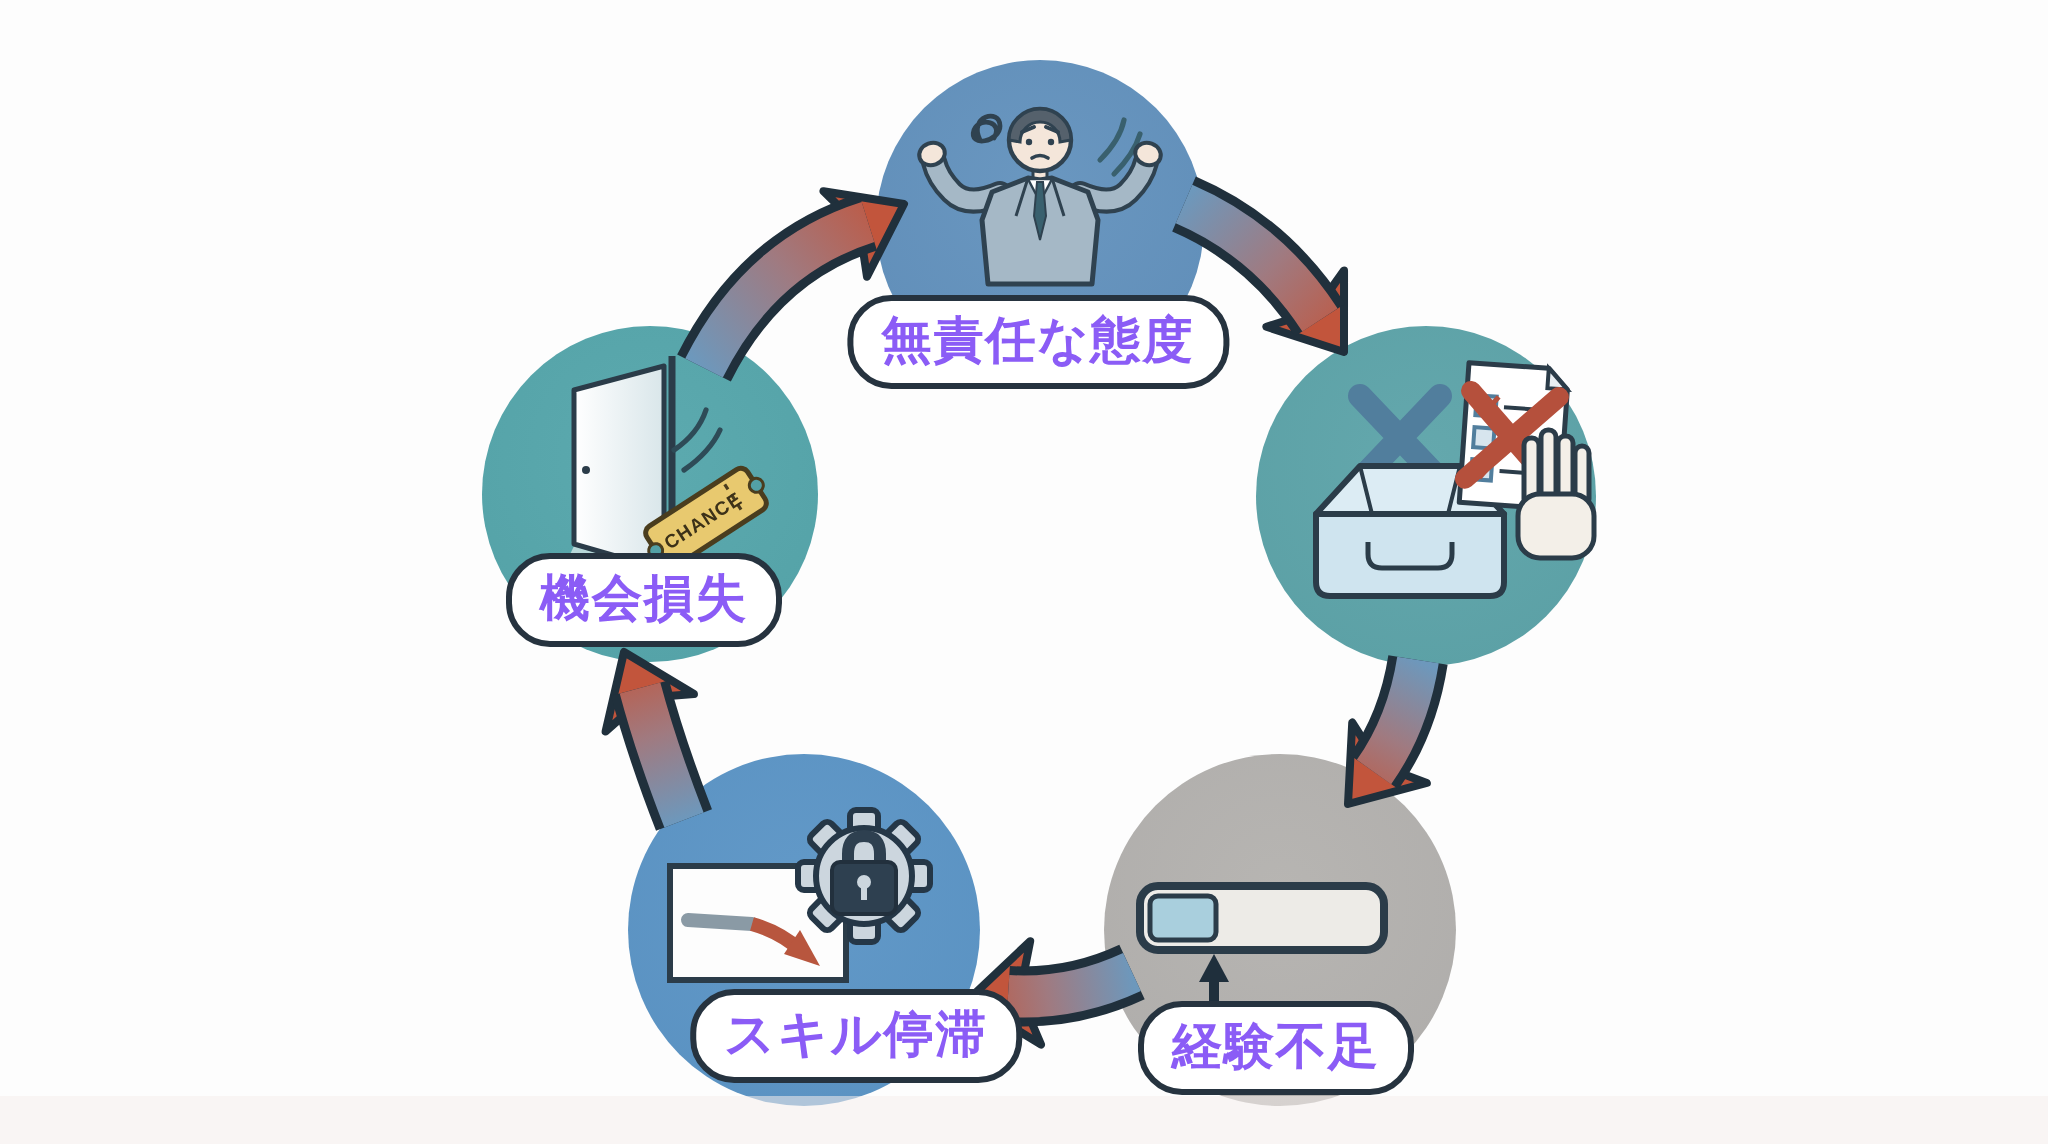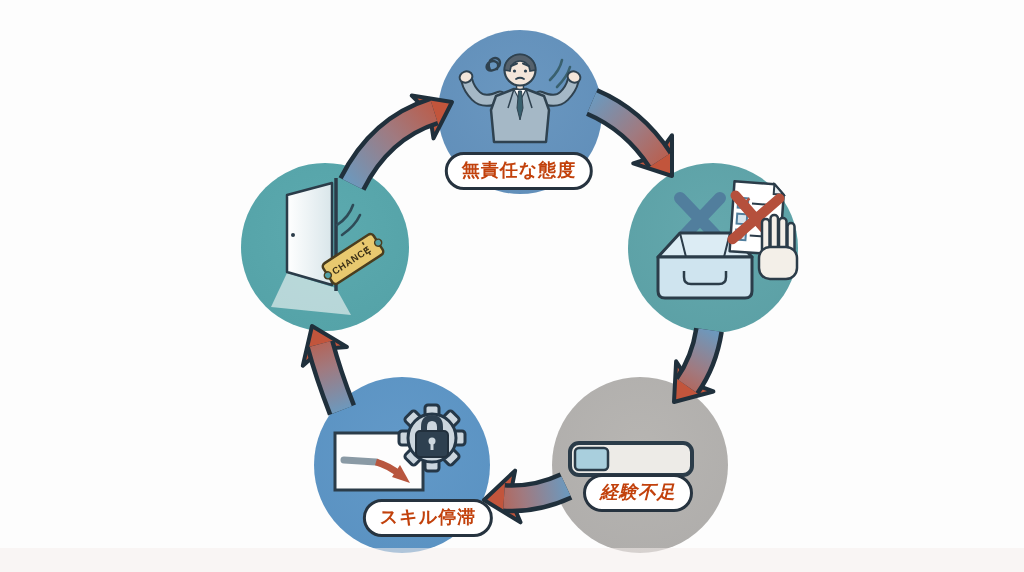--- a/index.html
+++ b/index.html
@@ -11,26 +11,26 @@
   .node svg{position:absolute;inset:0;overflow:visible;}
   .n0{left:438px;top:30px;width:164px;height:164px;background:radial-gradient(circle at 50% 40%, #6a97c0, #5f8db8);}
   .n1{left:628px;top:163px;width:170px;height:170px;background:radial-gradient(circle at 50% 40%, #64a8ad, #5a9fa4);}
   .n2{left:552px;top:377px;width:176px;height:176px;background:radial-gradient(circle at 50% 40%, #b7b5b2, #aeacaa);}
   .n3{left:314px;top:377px;width:176px;height:176px;background:radial-gradient(circle at 50% 40%, #6299c8, #5991c1);}
   .n4{left:241px;top:163px;width:168px;height:168px;background:radial-gradient(circle at 50% 40%, #5caaaf, #53a1a6);}
   .arrows{position:absolute;left:0;top:0;z-index:3;}
   .pill{
     position:absolute;z-index:4;transform:translate(-50%,-50%);
     background:#ffffff;border:3px solid #26333f;border-radius:22px;
-    padding:3px 14px 5px 14px;font-size:18px;font-weight:bold;color:#c2410c;
+    padding:3px 14px 5px 14px;font-size:25px;font-weight:bold;color:#8b5cf6;
     letter-spacing:1px;white-space:nowrap;
   }
   .p0{left:519px;top:171px;}
   .p1{left:712px;top:303px;}
-  .p2{left:638px;top:493px;font-style:italic;}
+  .p2{left:638px;top:524px;}
   .p3{left:428px;top:518px;}
   .p4{left:322px;top:300px;}
   .haze{position:absolute;left:0;top:548px;width:1024px;height:24px;background:#f5efec;opacity:.55;}
 </style>
 </head>
 <body>
 
 <div class="canvas">
 
   <div class="node n0">
@@ -216,15 +216,16 @@
     <g>
       <polygon points="0,0 -33,-24 -25,0 -33,24" transform="translate(312,326) rotate(-113)" fill="#c2553c" stroke="#20303c" stroke-width="4" stroke-linejoin="round"></polygon>
       <path d="M 342,410 Q 328,374 320,344" fill="none" stroke="#20303c" stroke-width="30"></path>
       <path d="M 342,410 Q 328,374 320,344" fill="none" stroke="url(#gE)" stroke-width="21"></path>
     </g>
   </svg>
 
   <div class="pill p0">無責任な態度</div>
   <div class="pill p2">経験不足</div>
   <div class="pill p3">スキル停滞</div>
+  <div class="pill p4">機会損失</div>
 
   <div class="haze"></div>
 </div>
 
 </body></html>

